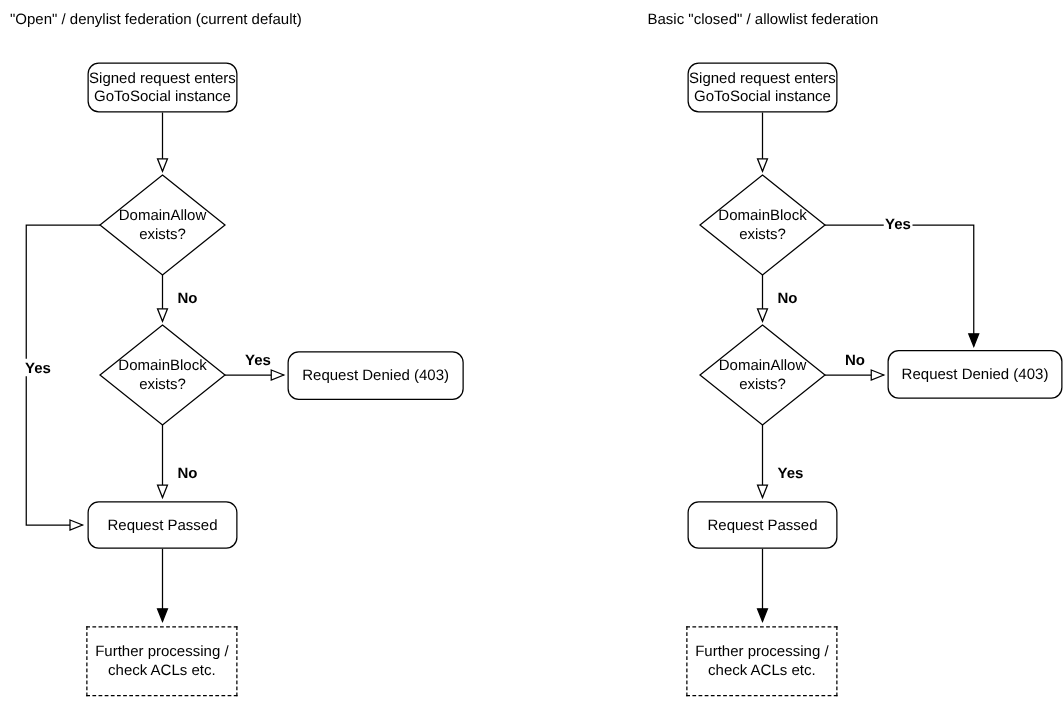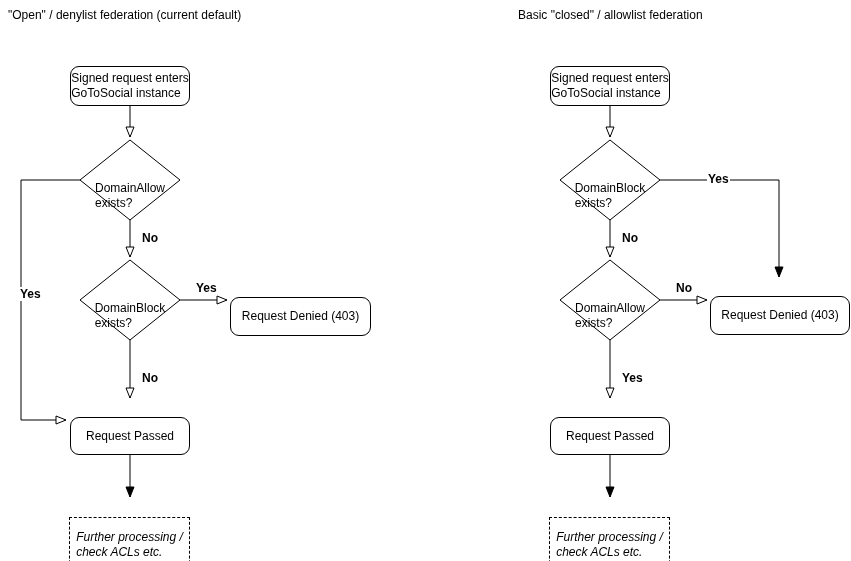--- a/index.html
+++ b/index.html
@@ -23,34 +23,32 @@
   #wires .edge { stroke: var(--stroke); stroke-width: 1; fill: none; }
   #wires .shape { stroke: var(--stroke); stroke-width: 1; fill: var(--shape-fill); }
   .marker-open  { fill: var(--shape-fill); stroke: var(--stroke); stroke-width: 1; }
   .marker-fill  { fill: var(--stroke); stroke: var(--stroke); stroke-width: 1; }
 
   .node {
     position: absolute;
     display: flex;
     align-items: center;
     justify-content: center;
-    text-align: left;
+    text-align: center;
     white-space: pre-line;
     line-height: 15px;
-    margin-top: 16px;
   }
   .rbox {
     border: 1px solid var(--stroke);
     border-radius: 9px;
     background: var(--shape-fill);
   }
   .dashedbox {
     border: 1px dashed var(--stroke);
     background: var(--shape-fill);
-    font-style: italic;
   }
   .diamond-label { background: transparent; }
   .chart-title { position: absolute; line-height: 14px; }
   .edge-label {
     position: absolute;
     line-height: 14px;
     background: var(--bg);
     padding: 0 1px;
     font-weight: bold;
   }

